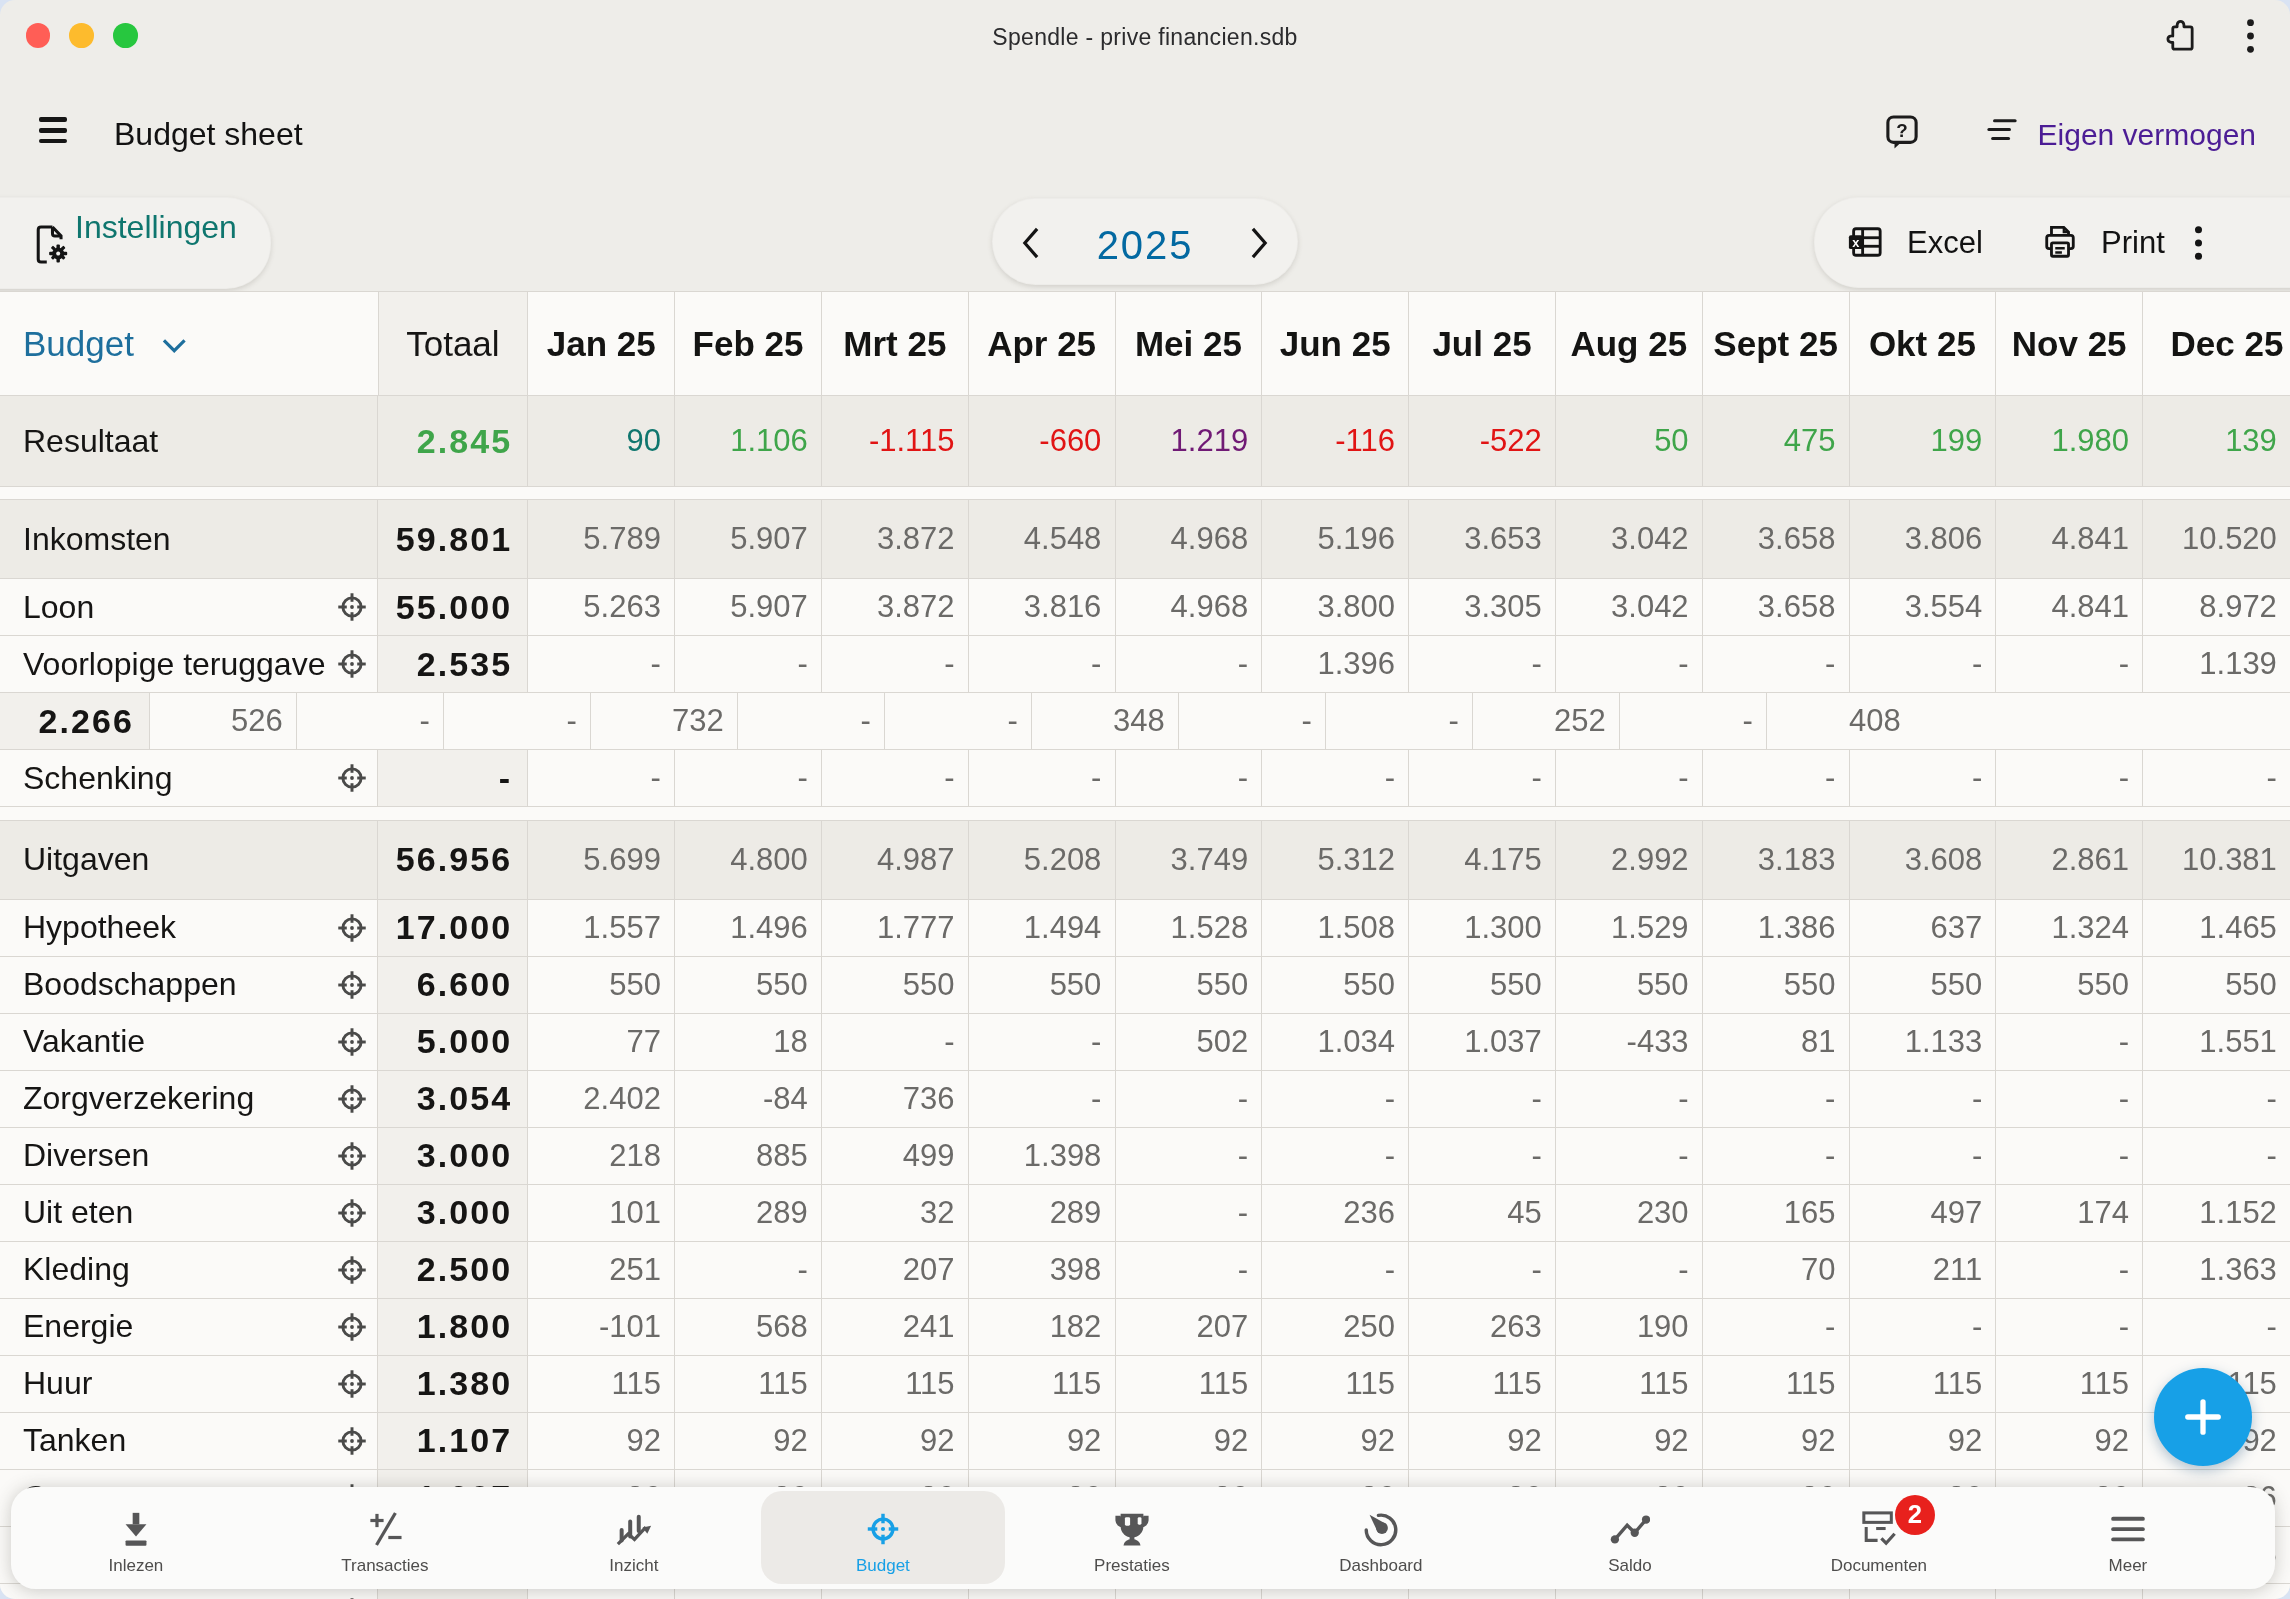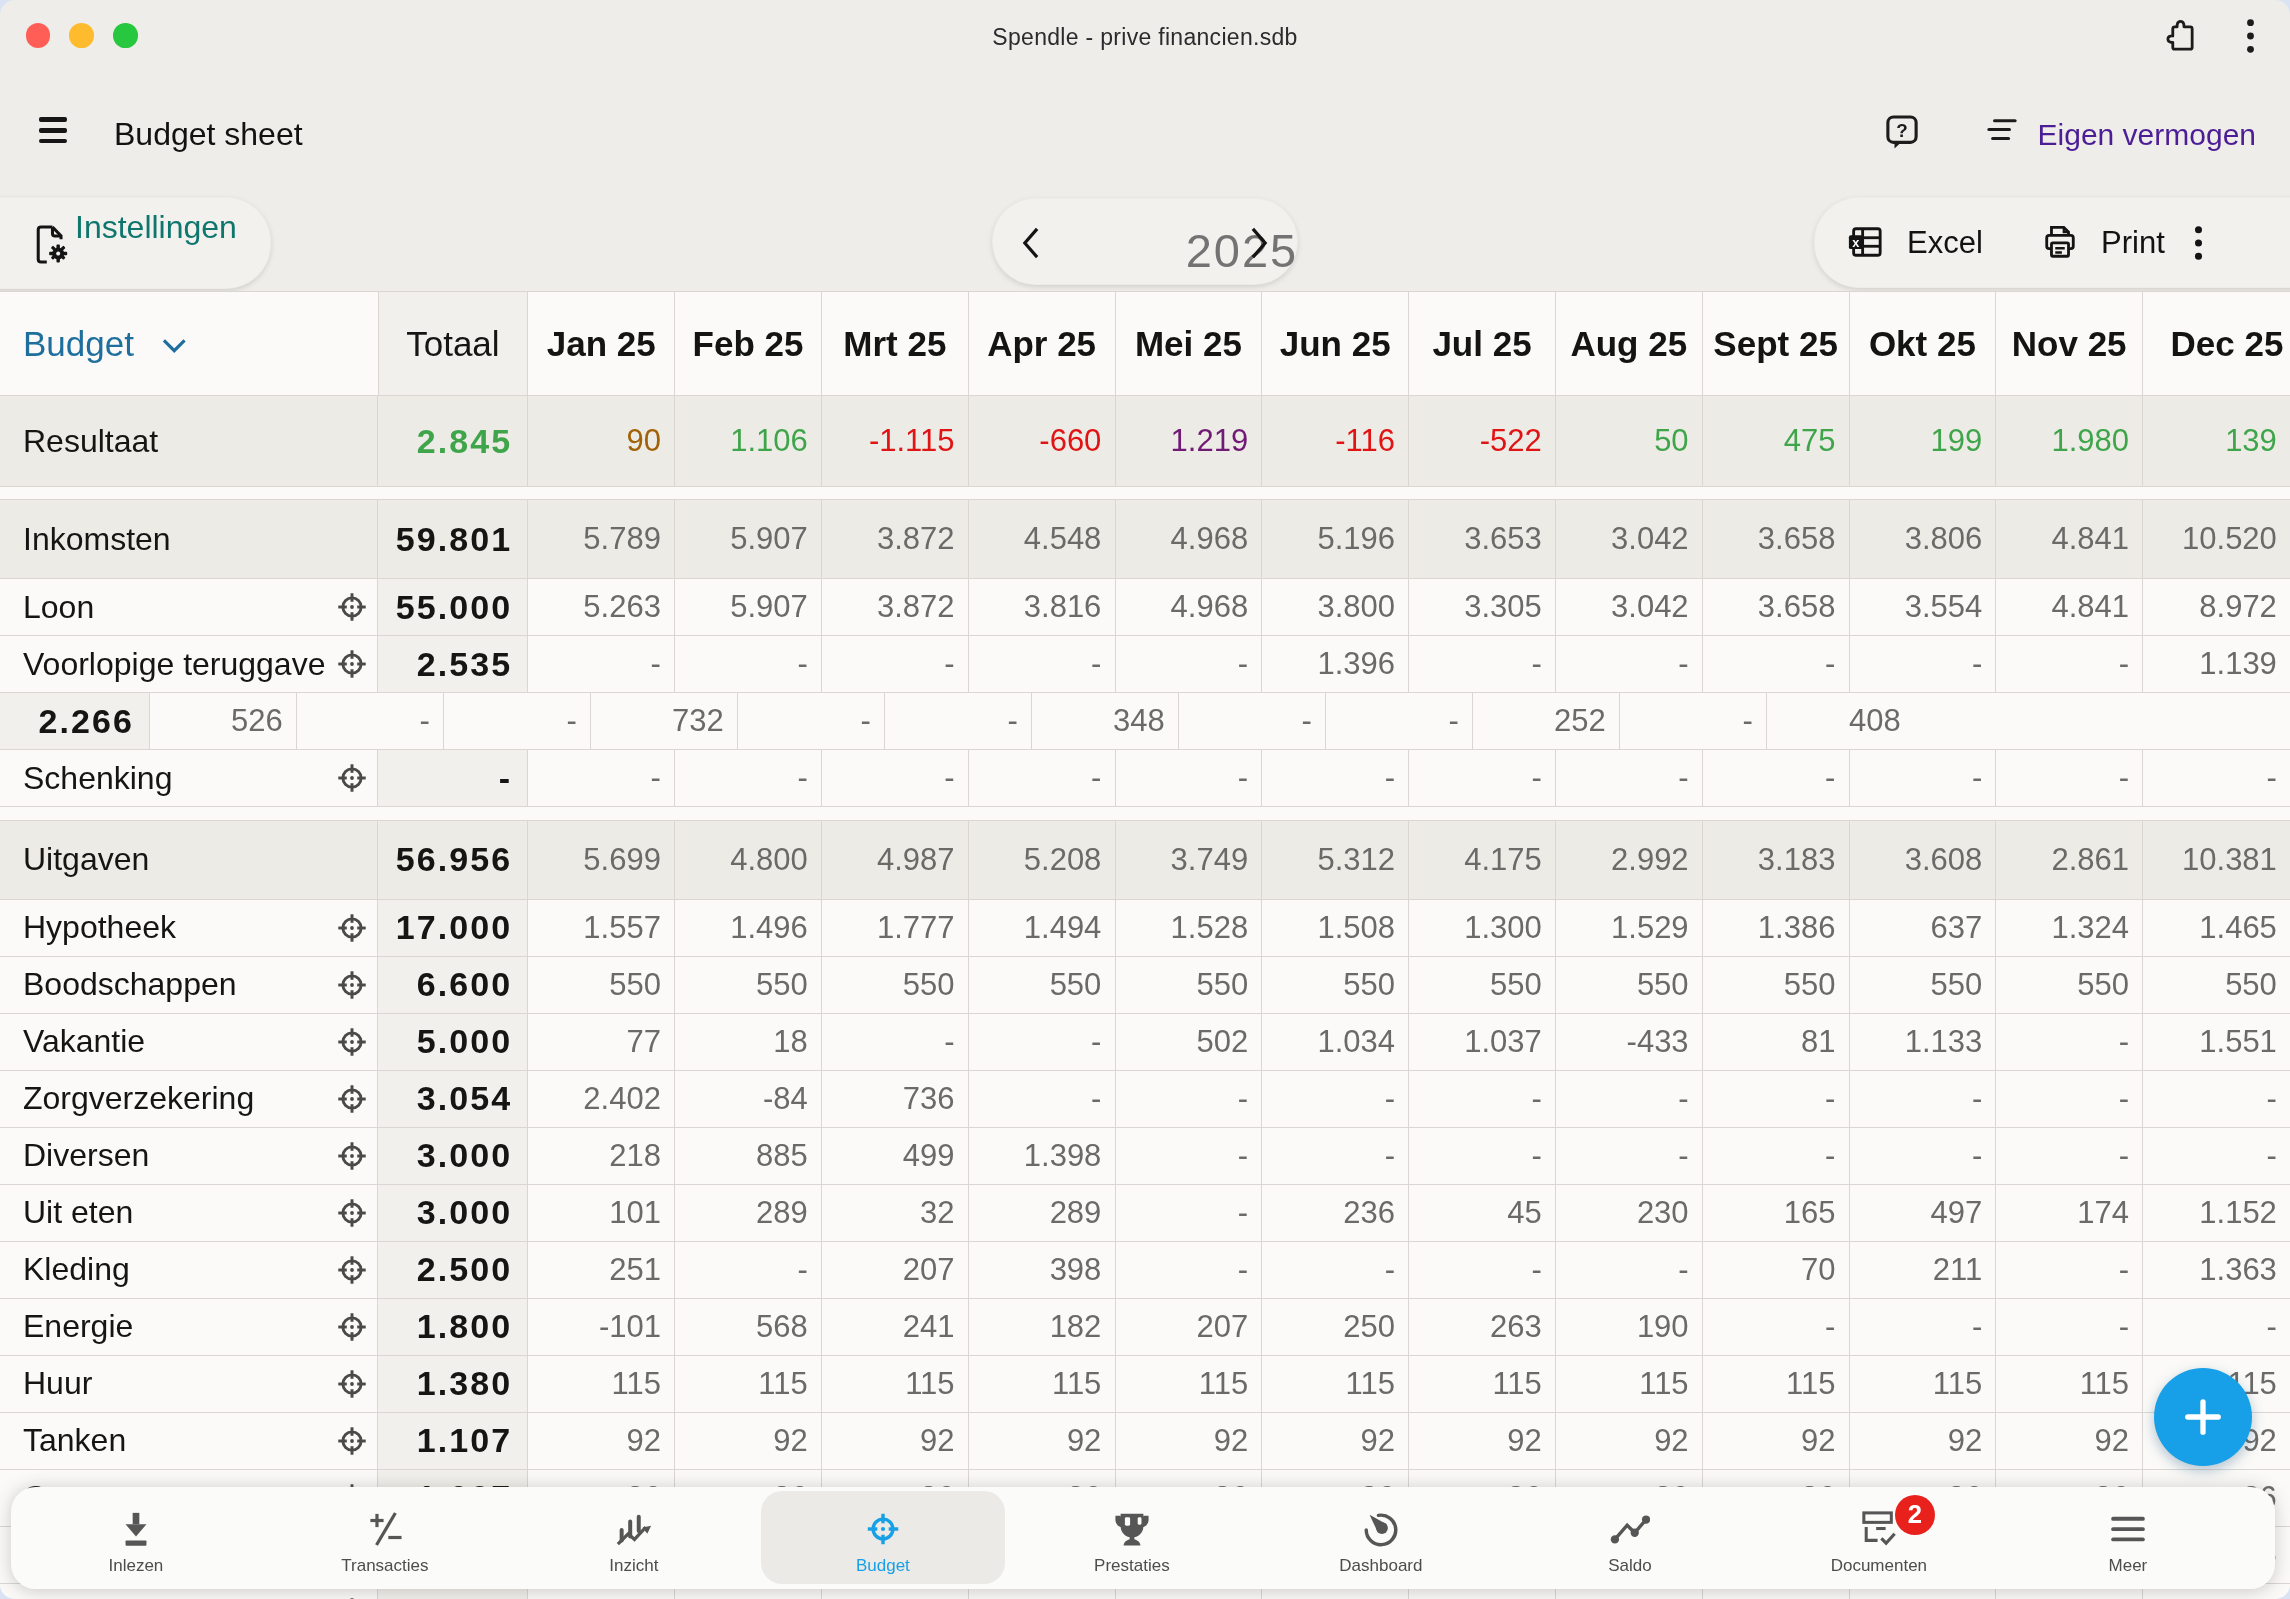--- a/index.html
+++ b/index.html
@@ -9,21 +9,21 @@
 .hamb div{height:4.7px;background:#161616;border-radius:1.9px;margin-bottom:6.2px}
 .bsheet{position:absolute;left:114px;top:116px;font-size:32px;color:#121212}
 .helpic{position:absolute;left:1886px;top:115px}
 .evic{position:absolute;left:1985px;top:115px}
 .evtxt{position:absolute;right:34px;top:118px;font-size:30px;color:#4c1d95}
 .pill{position:absolute;background:#f2f1ee;border-radius:45px;box-shadow:0 1.9px 5.7px rgba(90,85,70,.18), inset 0 0 0 0.9px rgba(0,0,0,.02)}
 .inst{left:-57px;top:197px;width:328px;height:92px}
 .inst svg{position:absolute;left:90px;top:26.5px}
 .inst span{position:absolute;left:132px;top:12px;font-size:32px;color:#0f766e}
 .year{left:992px;top:198px;width:306px;height:87px}
-.year .y{position:absolute;left:0;top:24.6px;width:306px;text-align:right;font-size:47px;color:#737373;letter-spacing:1.9px}
+.year .y{position:absolute;left:0;top:24.6px;width:306px;text-align:center;font-size:40px;color:#0369a1;letter-spacing:1.9px}
 .year svg{position:absolute;top:28px}
 .expr{left:1814px;top:197px;width:530px;height:91px}
 .expr svg{position:absolute;top:27.4px}
 .expr span{position:absolute;top:28px;font-size:31px;color:#121212}
 .tbl{position:absolute;left:0;top:291px;width:2290px}
 .row{display:flex;width:2290px;background:#fbfaf8;border-bottom:1.9px solid #dad7d2}
 .c{position:relative;display:flex;align-items:center;justify-content:flex-end;border-right:1.9px solid #dad7d2;font-size:31px;color:#161514}
 .c.lab{width:379px;justify-content:flex-start;padding-left:23px;font-size:32px}
 .c.tot{width:150px;padding-right:15px;font-weight:bold;background:#f2f0ec;font-size:34px;letter-spacing:2.1px}
 .c.m{width:147px;padding-right:13.2px;color:#6b6a68}
@@ -186,21 +186,21 @@
             <span>Dec 25</span>
           </div>
         </div>
         <div class="row g" style="height:91px">
           <div class="c lab">
             <span>Resultaat</span>
           </div>
           <div class="c tot" style="color:#3fa54a">
             <span>2.845</span>
           </div>
-          <div class="c m" style="color:#a16207">
+          <div class="c m" style="color:#0f766e">
             <span>90</span>
           </div>
           <div class="c m" style="color:#3fa54a">
             <span>1.106</span>
           </div>
           <div class="c m" style="color:#e11414">
             <span>-1.115</span>
           </div>
           <div class="c m" style="color:#e11414">
             <span>-660</span>

